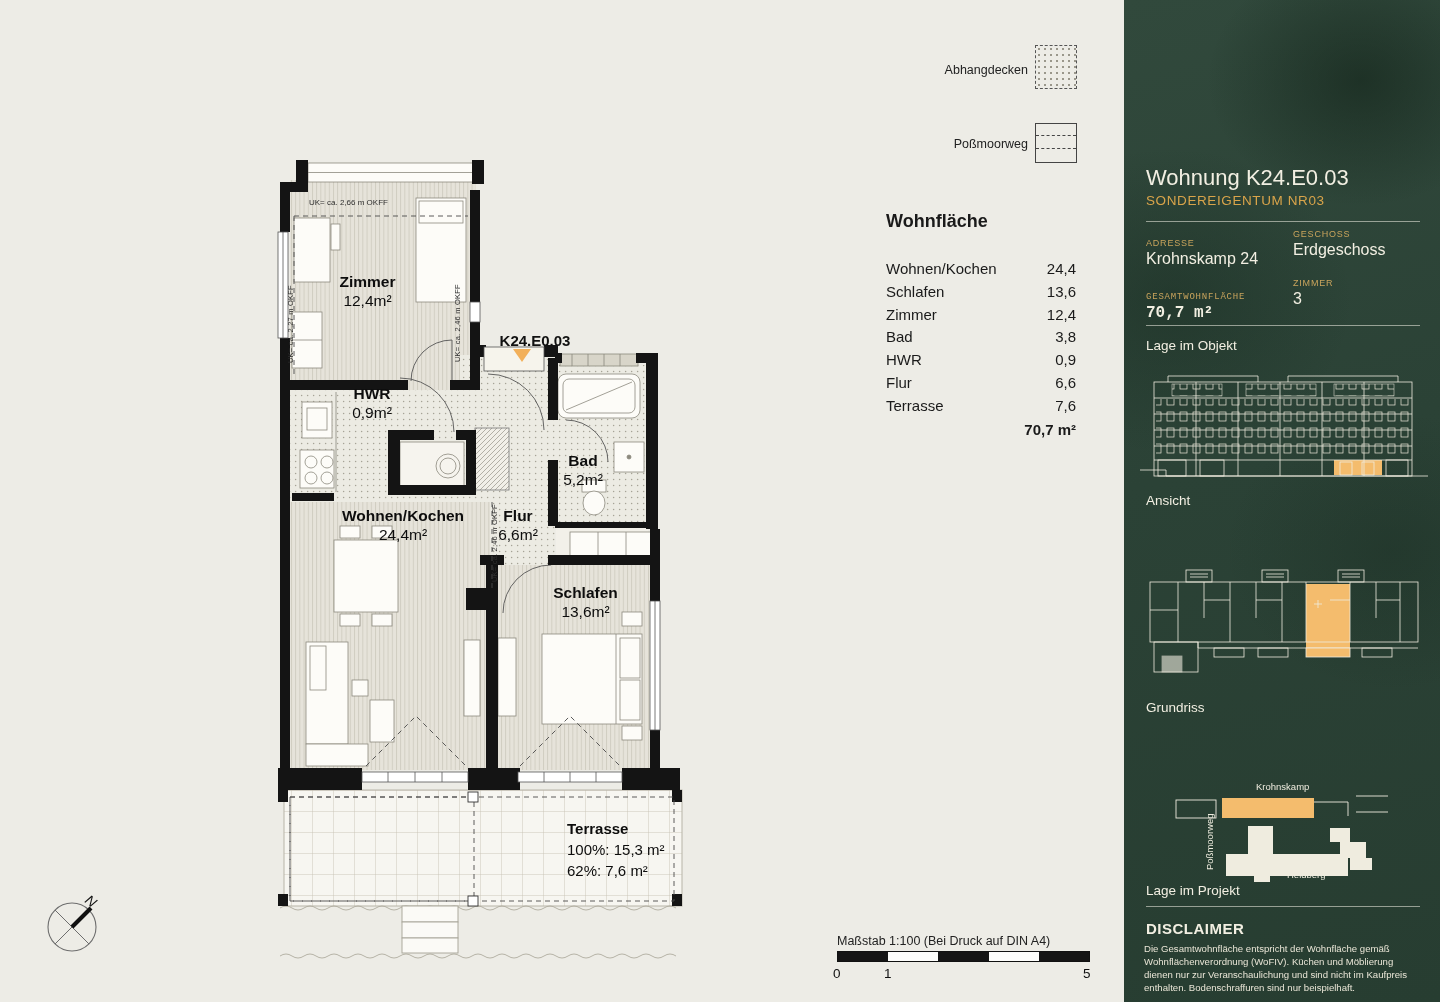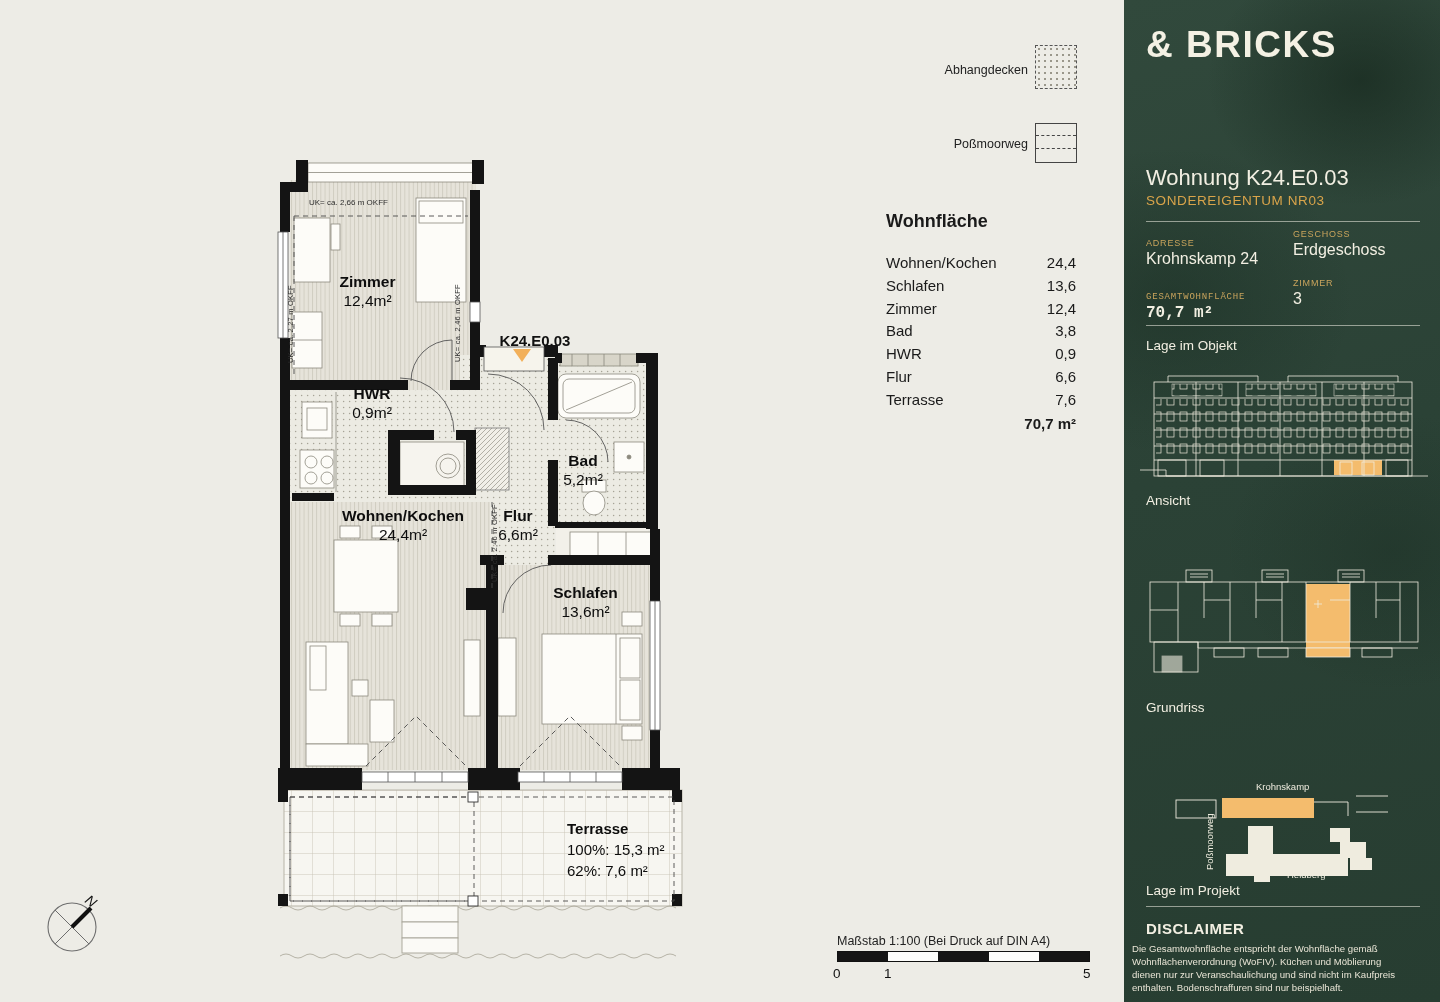--- a/index.html
+++ b/index.html
@@ -11,21 +11,21 @@
   .legend-label{position:absolute;font-size:12.5px;color:#222;text-align:right;width:110px;}
   .legend-box1{position:absolute;left:1035px;top:45px;width:40px;height:42px;
     border:1.6px dashed #555;
     background-image:radial-gradient(#9a978b 0.8px, transparent 0.9px);
     background-size:6px 6px;background-color:#edece6;}
   .legend-box2{position:absolute;left:1035px;top:123px;width:40px;height:38px;border:1.3px solid #444;}
   .legend-box2 .dash{position:absolute;left:0;width:100%;border-top:1.6px dashed #444;}
 
   
   .area-table{position:absolute;left:886px;top:211px;width:190px;}
-  .area-title{font-weight:bold;font-size:18px;margin-bottom:20px;}
+  .area-title{font-weight:bold;font-size:18px;margin-bottom:26px;}
   .area-row{display:flex;justify-content:space-between;font-size:15px;line-height:22.8px;}
   .area-total{text-align:right;font-weight:bold;font-size:15px;line-height:23px;}
 
   
   .plan-label{position:absolute;text-align:center;line-height:1.25;color:#0d0d0d;}
   .plan-label .rn{font-weight:bold;font-size:15.5px;}
   .plan-label .ra{font-size:15.5px;}
   .ter-label{position:absolute;text-align:left;line-height:1.4;color:#0d0d0d;}
   .ter-label .rn{font-weight:bold;font-size:15px;}
   .ter-label .ra{font-size:15px;}
@@ -55,21 +55,21 @@
   .brand{position:absolute;left:22px;top:22px;font-weight:bold;font-size:37px;line-height:45px;
     letter-spacing:1.5px;color:#f4f1e4;}
   .sb-title{position:absolute;left:22px;top:165px;font-size:22px;color:#f2efe2;}
   .sb-subtitle{position:absolute;left:22px;top:193px;font-size:13.5px;letter-spacing:.6px;color:#dua;}
   .sb-div{position:absolute;left:22px;right:20px;border-top:1px solid rgba(243,240,229,.55);}
   .fact-label{font-size:9px;letter-spacing:.8px;color:#c9a45c;}
   .fact-value{font-size:16px;color:#f2efe2;margin-top:2px;}
   .fact{position:absolute;width:140px;}
   .sb-section{position:absolute;left:22px;font-size:13.5px;color:#f2efe2;}
   .disc-title{position:absolute;left:22px;top:920px;font-size:15px;font-weight:bold;letter-spacing:.5px;}
-  .disc-body{position:absolute;left:8px;top:942px;width:272px;font-size:9.6px;line-height:13px;color:#e9e5d6;}
+  .disc-body{position:absolute;left:20px;top:942px;width:272px;font-size:9.6px;line-height:13px;color:#e9e5d6;}
   .map-lbl{position:absolute;font-size:9.5px;color:#efecdf;}
   .map-lbl-v{position:absolute;font-size:9.5px;color:#efecdf;writing-mode:vertical-rl;transform:rotate(180deg);}
 
   .compass-n{position:absolute;left:86px;top:893px;font-size:14px;font-style:italic;color:#111;
     transform:rotate(38deg);}
 </style>
 </head>
 <body>
 
 <div class="page">
@@ -353,21 +353,20 @@
       <div class="sb-k"></div>
       <div class="sb-w"></div>
       <div class="sb-k"></div>
   </div>
   <span class="scale-tick" style="left:833px;">0</span>
   <span class="scale-tick" style="left:884px;">1</span>
   <span class="scale-tick" style="left:1083px;">5</span>
 
   <div class="sidebar">
     <div class="brand">
-      <div>&amp; BRICKS</div>
     </div>
 
     <div class="sb-title">Wohnung K24.E0.03</div>
     <div class="sb-subtitle" style="color:#d9a44a;">SONDEREIGENTUM NR03</div>
     <div class="sb-div" style="top:221px;"></div>
 
     <div class="fact" style="left:22px;top:238px;">
       <div class="fact-label">ADRESSE</div>
       <div class="fact-value">Krohnskamp 24</div>
     </div>

